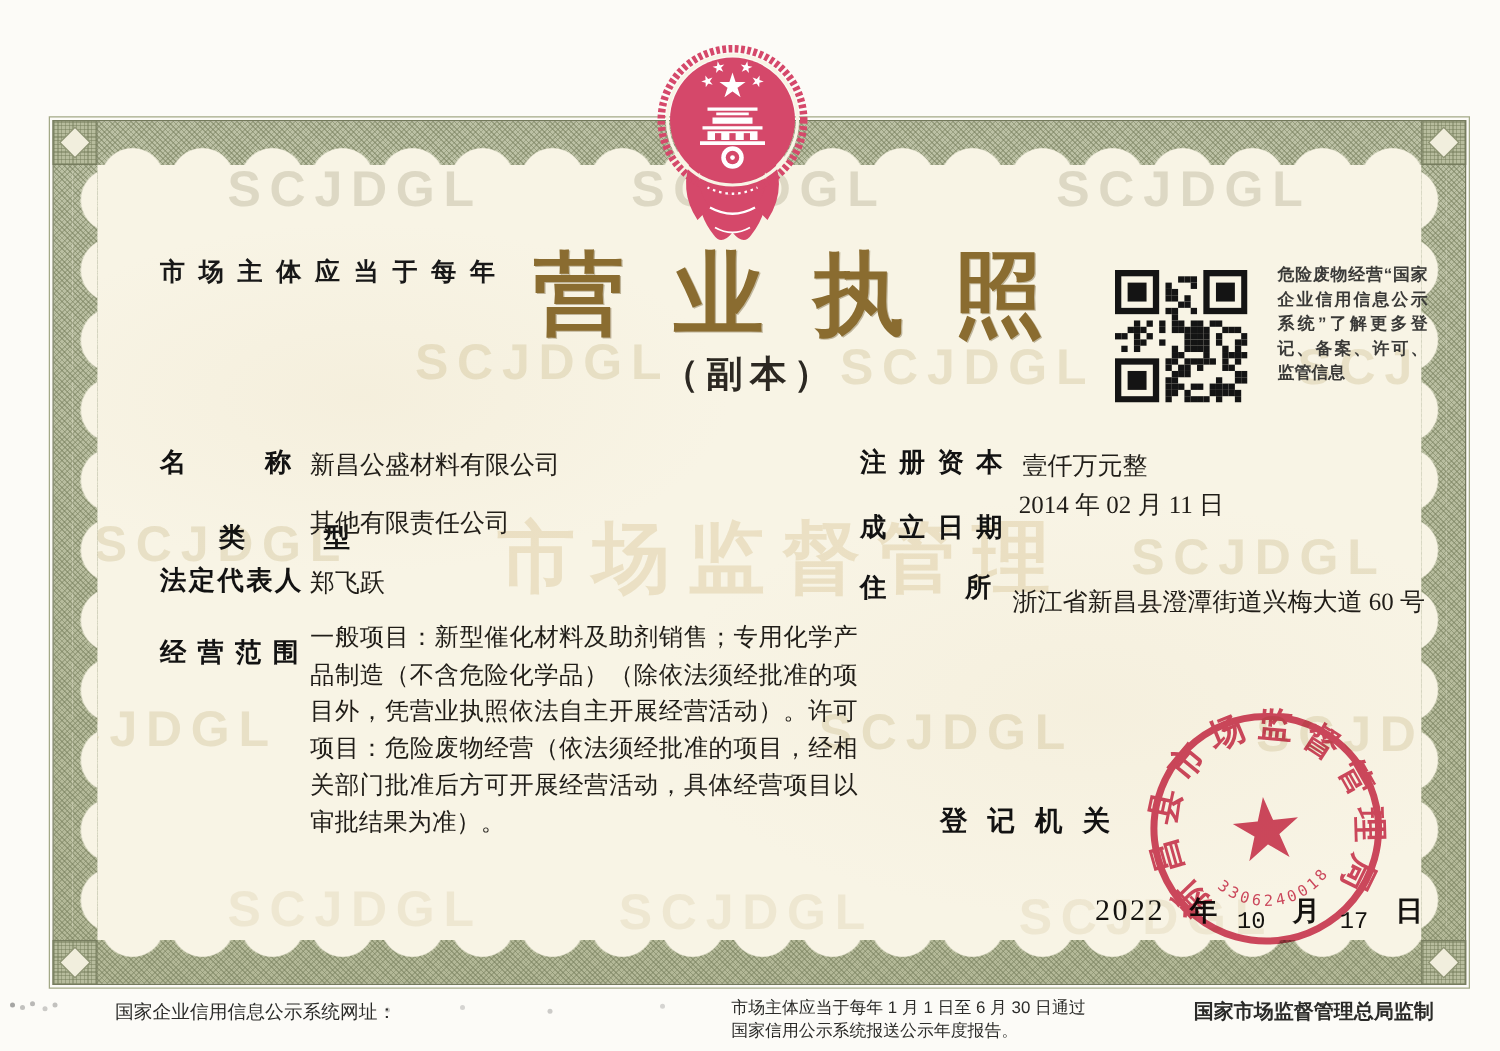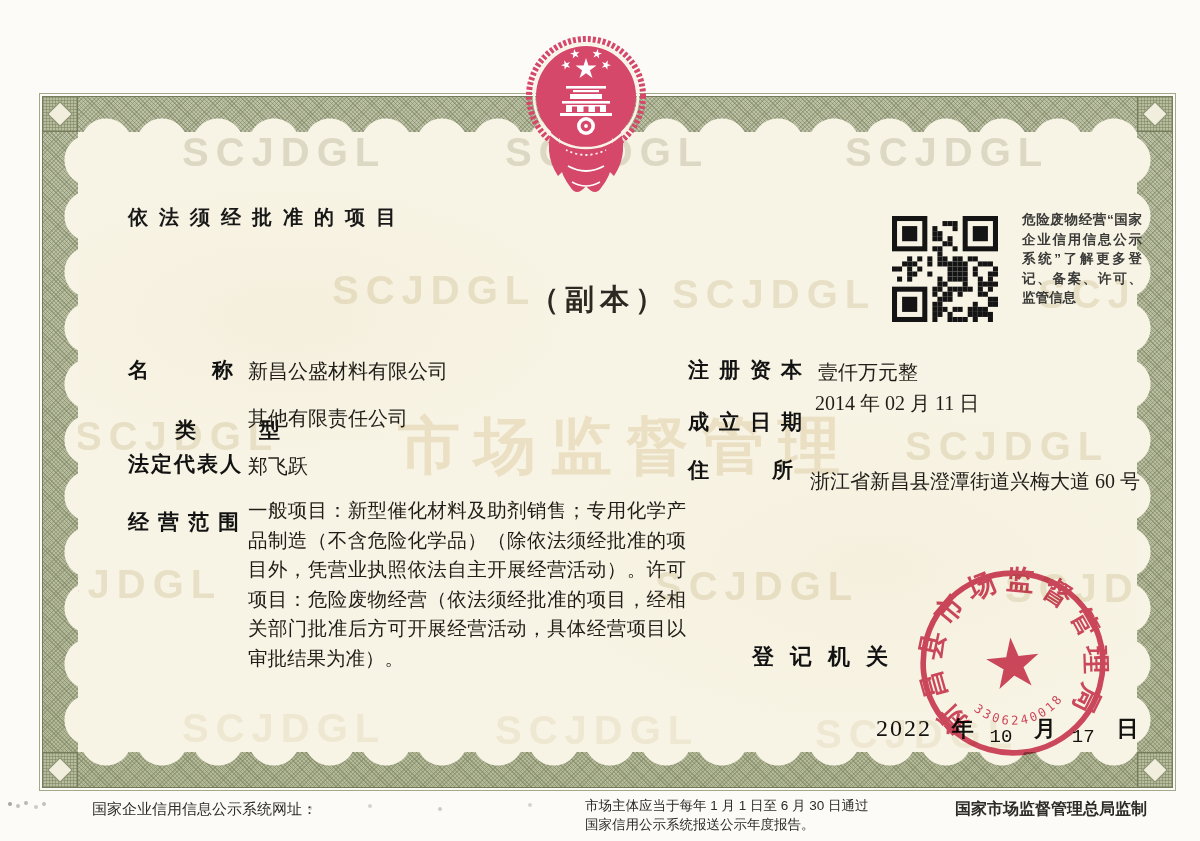--- a/index.html
+++ b/index.html
@@ -156,21 +156,22 @@
     <g>
       <rect x="48" y="72.5" width="5" height="5.5" fill="#d5486a"></rect>
       <rect x="59.5" y="72.5" width="5" height="5.5" fill="#d5486a"></rect>
       <rect x="71" y="72.5" width="5" height="5.5" fill="#d5486a"></rect>
       <circle cx="62" cy="92" r="9" fill="#fff"></circle>
       <circle cx="62" cy="92" r="5.4" fill="#d5486a"></circle>
       <circle cx="62" cy="92" r="1.9" fill="#fff"></circle>
     </g>
   </svg>
 
-  <div class="abs credit-label">依法须经批准的项目</div>
+  <div class="abs credit-label">市场主体应当于每年</div>
+  <div class="abs title">营业执照</div>
   <div class="abs subtitle">（副本）</div>
 
   <div class="abs qr-box">
     <svg width="106" height="106" viewBox="0 0 105 105">
         <g class="qr-mods">
           <rect x="50" y="5" width="5" height="5" fill="#141414"></rect>
           <rect x="55" y="5" width="5" height="5" fill="#141414"></rect>
           <rect x="60" y="5" width="5" height="5" fill="#141414"></rect>
           <rect x="40" y="10" width="5" height="5" fill="#141414"></rect>
           <rect x="60" y="10" width="5" height="5" fill="#141414"></rect>

